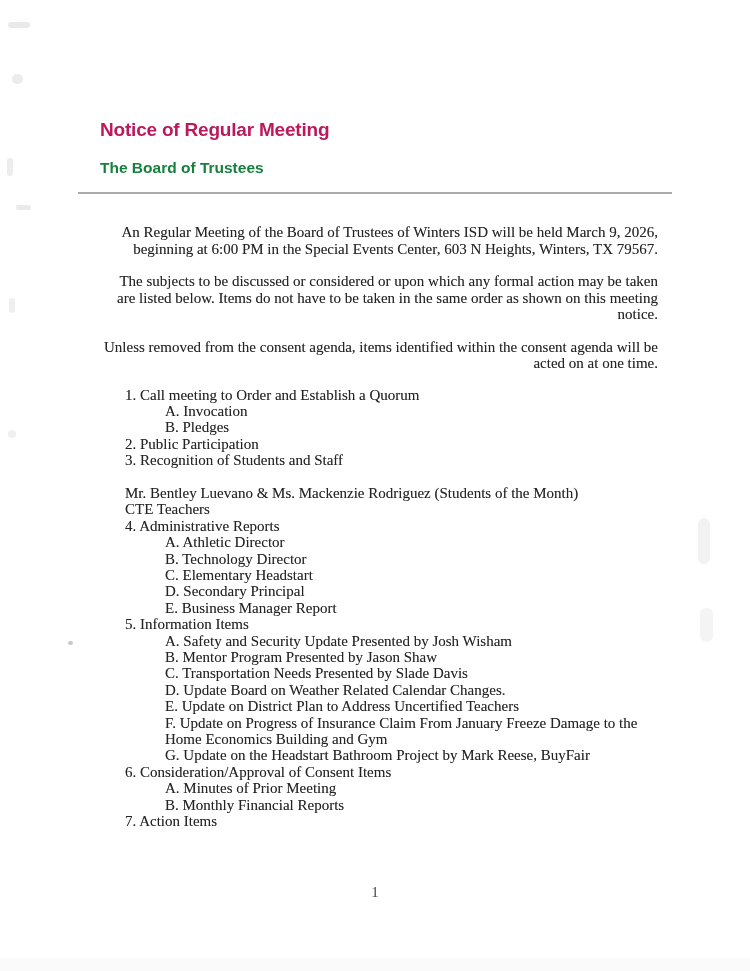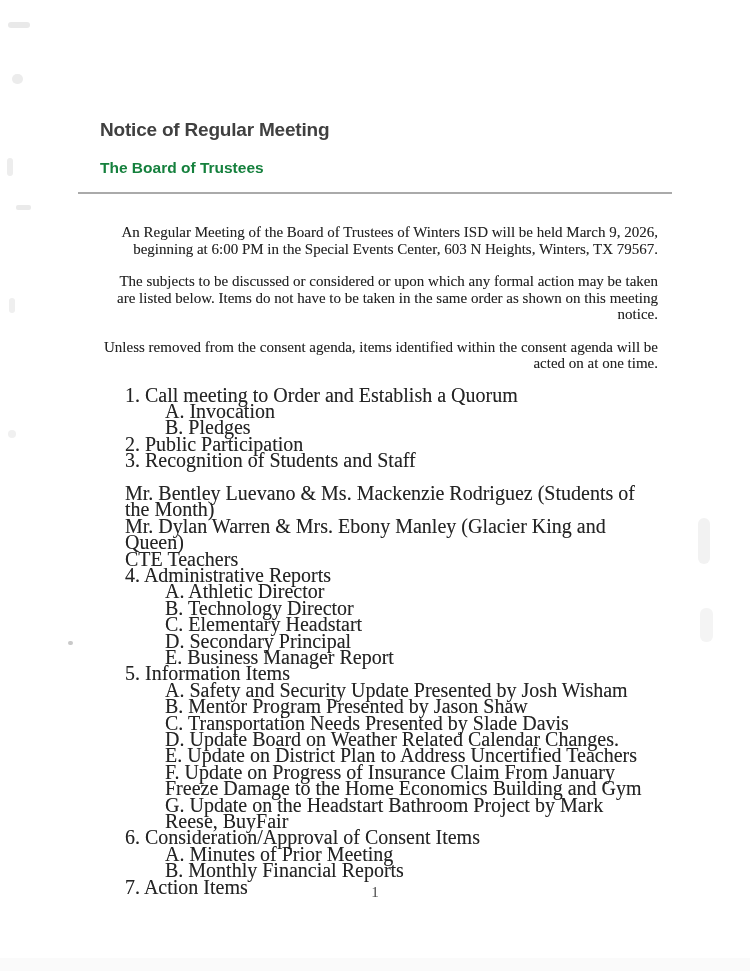--- a/index.html
+++ b/index.html
@@ -17,21 +17,21 @@
     left: 100px;
     top: 119px;
     width: 558px;
   }
   .doc-title {
     font-family: "Liberation Sans", sans-serif;
     font-weight: bold;
     font-size: 19px;
     line-height: 22px;
     letter-spacing: -0.2px;
-    color: #404040;
+    color: #be185d;
     margin: 0 0 16px 0;
   }
   .org-block {
     font-family: "Liberation Sans", sans-serif;
     font-weight: bold;
     font-size: 15.5px;
     line-height: 21px;
     color: #15803d;
     margin: 0;
   }
@@ -46,21 +46,21 @@
   .para {
     font-size: 15px;
     line-height: 16.5px;
     margin: 16px 0 0 0;
     text-shadow: 0 0 0.4px rgba(0,0,0,0.30);
     text-align: right;
   }
   .para.first { margin-top: 30px; }
   .agenda {
     margin-top: 15px;
-    font-size: 20px;
+    font-size: 15px;
     line-height: 16.4px;
     text-shadow: 0 0 0.4px rgba(0,0,0,0.30);
   }
   .agenda-line { margin: 0; }
   .agenda-line.lvl0 { margin-left: 25px; }
   .agenda-line.lvl1 { margin-left: 65px; }
   .agenda-spacer { height: 16.4px; }
   .page-number {
     position: absolute;
     top: 884px;
@@ -116,21 +116,20 @@
     <p class="para">Unless removed from the consent agenda, items identified within the consent agenda will be acted on at one time.</p>
 
     <div class="agenda">
         <div class="agenda-line lvl0">1. Call meeting to Order and Establish a Quorum</div>
         <div class="agenda-line lvl1">A. Invocation</div>
         <div class="agenda-line lvl1">B. Pledges</div>
         <div class="agenda-line lvl0">2. Public Participation</div>
         <div class="agenda-line lvl0">3. Recognition of Students and Staff</div>
         <div class="agenda-spacer"></div>
         <div class="agenda-line lvl0">Mr. Bentley Luevano &amp; Ms. Mackenzie Rodriguez (Students of the Month)</div>
-        <div class="agenda-line lvl0">Mr. Dylan Warren &amp; Mrs. Ebony Manley (Glacier King and Queen)</div>
         <div class="agenda-line lvl0">CTE Teachers</div>
         <div class="agenda-line lvl0">4. Administrative Reports</div>
         <div class="agenda-line lvl1">A. Athletic Director</div>
         <div class="agenda-line lvl1">B. Technology Director</div>
         <div class="agenda-line lvl1">C. Elementary Headstart</div>
         <div class="agenda-line lvl1">D. Secondary Principal</div>
         <div class="agenda-line lvl1">E. Business Manager Report</div>
         <div class="agenda-line lvl0">5. Information Items</div>
         <div class="agenda-line lvl1">A. Safety and Security Update Presented by Josh Wisham</div>
         <div class="agenda-line lvl1">B. Mentor Program Presented by Jason Shaw</div>

